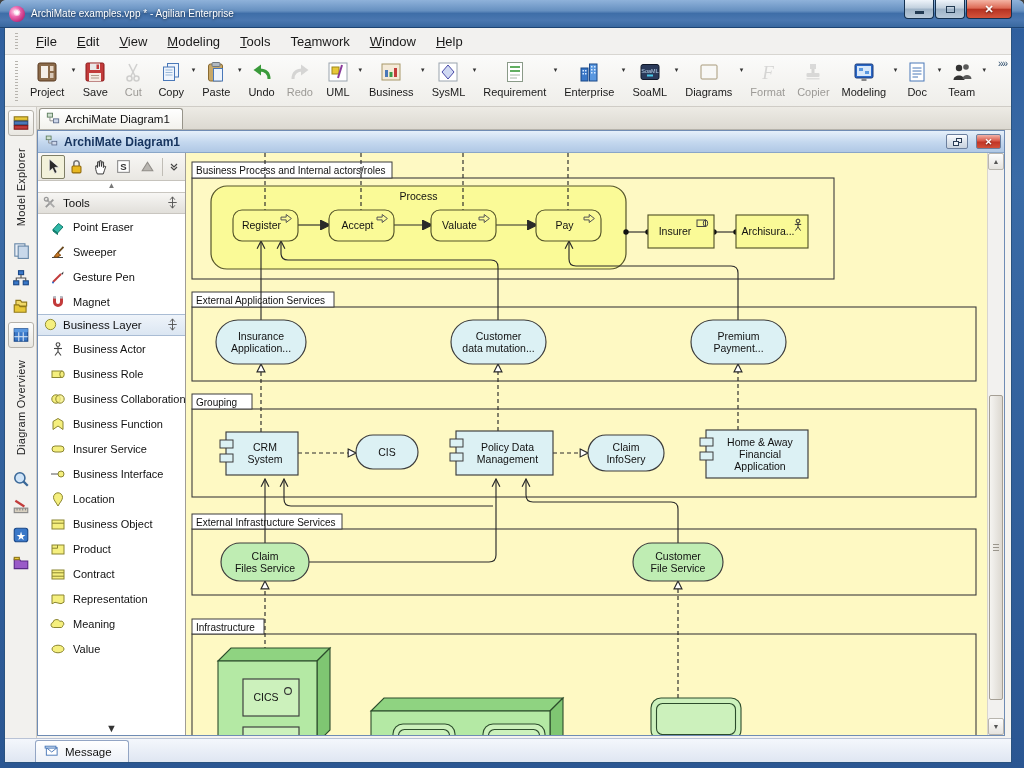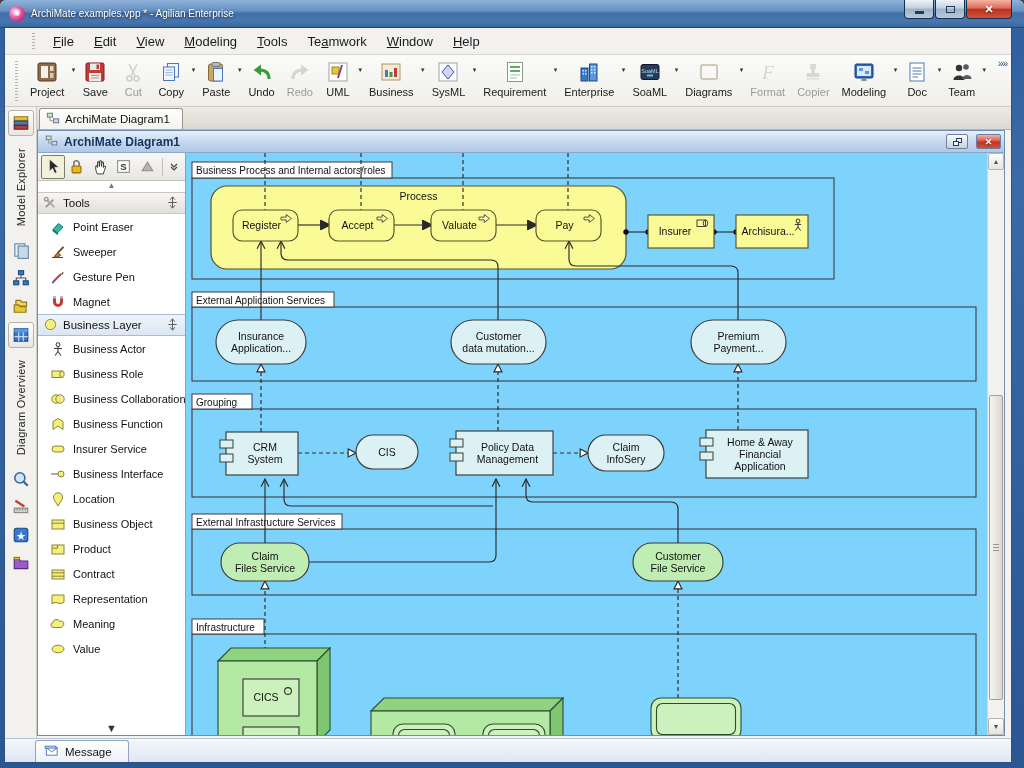--- a/index.html
+++ b/index.html
@@ -23,21 +23,21 @@
     background:linear-gradient(#eef4fa,#c2d0de 45%,#9db2c6 50%,#b9cada 100%);}
   .wb.close{width:46px;background:linear-gradient(#f4b4a4,#dd6a55 45%,#b73322 52%,#d4543c 100%);}
   .g-min{width:9px;height:3px;background:#223a52;margin-top:6px;}
   .g-max{width:9px;height:7px;border:1px solid #223a52;background:transparent;}
   .g-close{color:#fff;font-size:11px;font-weight:bold;text-shadow:0 1px 2px rgba(0,0,0,.5);}
   
   .client{position:absolute;left:4px;right:12px;top:28px;bottom:5px;background:#f1f0ee;
     display:flex;flex-direction:column;border:1px solid #29527f;border-top:none;}
   
   .menubar{height:27px;background:#f2f1ef;border-bottom:1px solid #d8d6d1;display:flex;
-    align-items:center;padding-left:27px;}
+    align-items:center;padding-left:10px;}
   .menubar::before{content:"";width:3px;height:16px;margin-right:8px;
     background:repeating-linear-gradient(180deg,#b7b4ae 0 1px,transparent 1px 3px);}
   .menu-item{font-size:13px;color:#1a1a1a;padding:4px 10px;}
   .menu-item u{text-decoration:underline;}
   
   .toolbar{height:52px;background:linear-gradient(#fbfbfa,#efeeea);border-bottom:1px solid #cfccc6;
     display:flex;align-items:flex-start;padding:1px 4px 0 10px;position:relative;}
   .toolbar::before{content:"";width:3px;height:40px;margin:5px 6px 0 0;
     background:repeating-linear-gradient(180deg,#b7b4ae 0 1px,transparent 1px 3px);}
   .tb-item{display:flex;flex-direction:column;align-items:center;padding:3px 6px 2px;position:relative;}
@@ -100,21 +100,21 @@
     color:#111;background:linear-gradient(#f7f6f4,#e1dfda);border-top:1px solid #c9c6c0;border-bottom:1px solid #c9c6c0;}
   .pal-hdr.sel{background:linear-gradient(#eff4fa,#dbe6f2);border-color:#a9bcd4;}
   .pal-hdr svg{width:15px;height:15px;}
   .pal-hdr .sp{flex:1;}
   .pal-item{height:25px;flex:none;display:flex;align-items:center;gap:7px;padding-left:12px;
     font-size:11px;color:#111;white-space:nowrap;}
   .pal-item svg{width:16px;height:16px;flex:none;}
   .pal-down{position:absolute;bottom:1px;left:0;right:0;text-align:center;font-size:11px;color:#333;
     background:rgba(255,255,255,.85);line-height:12px;}
   
-  .canvas{flex:1;position:relative;overflow:hidden;background:#7dd3fc;}
+  .canvas{flex:1;position:relative;overflow:hidden;background:#fef9c3;}
   .canvas svg{position:absolute;left:0;top:0;}
   .vscroll{width:17px;flex:none;background:#f2f1ef;border-left:1px solid #d8d5cf;display:flex;
     flex-direction:column;}
   .sb-btn{height:17px;flex:none;border:1px solid #b8b5ae;border-radius:2px;margin:0;
     background:linear-gradient(#fdfdfd,#e5e3df);display:flex;align-items:center;justify-content:center;
     font-size:7px;color:#555;}
   .sb-track{flex:1;position:relative;}
   .sb-thumb{position:absolute;left:1px;right:1px;top:225px;height:305px;border:1px solid #a59f95;
     border-radius:2px;background:linear-gradient(90deg,#f5f4f1,#dcd8d1);}
   .sb-thumb::after{content:"";position:absolute;left:3px;right:3px;top:50%;margin-top:-4px;height:8px;

